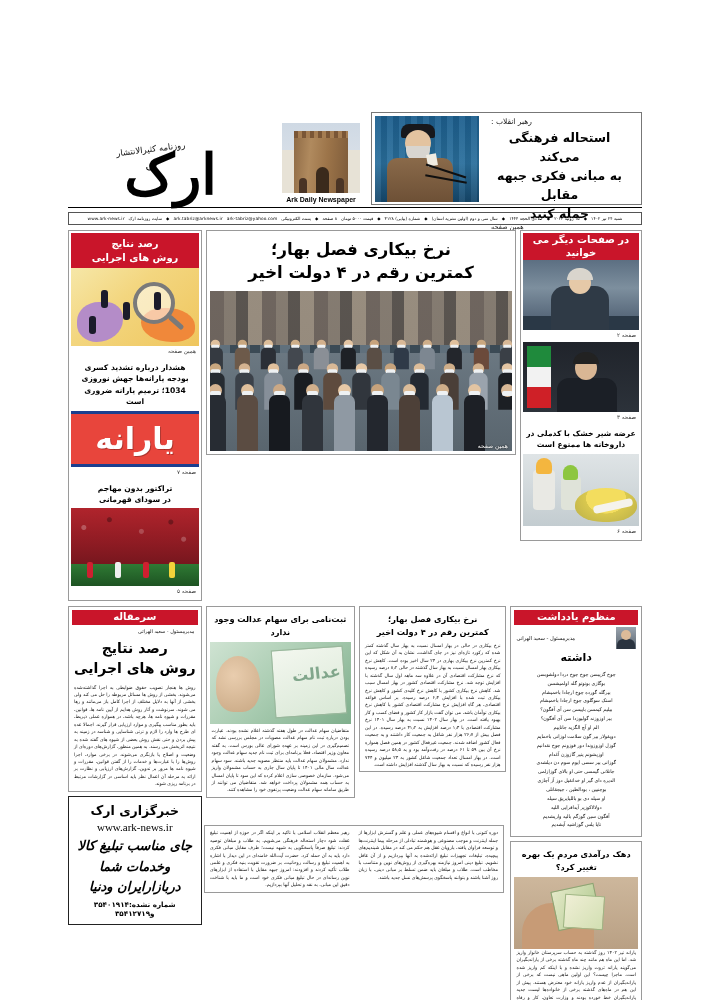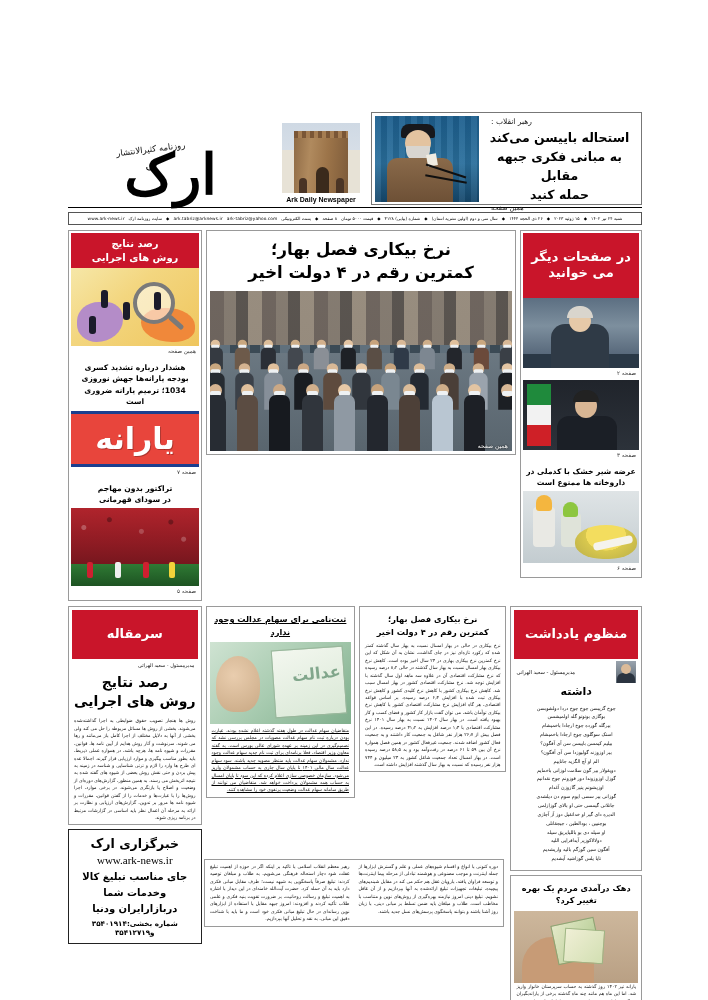--- a/index.html
+++ b/index.html
@@ -202,22 +202,22 @@
     align-items: flex-start;
   }
   .col-right { width: 134px; }
   .col-center { flex: 1; }
   .col-left { width: 122px; }
 
   .redbar {
     background: #c9152a;
     color: #fff;
     text-align: center;
-    font-size: 13px; font-weight: bold;
-    padding: 16px 2px;
+    font-size: 10px; font-weight: bold;
+    padding: 1px 2px;
     line-height: 1.25;
     font-family: "DejaVu Sans", sans-serif;
   }
   .redbar.two { font-size: 10px; line-height: 1.35; padding: 4px 2px; }
 
   .side-head {
     font-size: 7.6px; font-weight: bold;
     text-align: center; line-height: 1.5;
     padding: 4px 3px 3px 3px; color: #000;
   }
@@ -438,21 +438,21 @@
   }
 
   
   .lower {
     display: flex; flex-direction: row-reverse;
     gap: 4px; margin-top: 5px;
     align-items: flex-start;
   }
   .lw-col { }
   .lw-right { width: 134px; }
-  .lw-c3 { width: 150px; text-decoration: underline; }
+  .lw-c3 { width: 150px; }
   .lw-c2 { width: 148px; }
   .lw-left { width: 132px; }
 
   .art-box { border: 1px solid #9a9a9a; padding: 3px; margin-bottom: 4px; background:#fff; }
   .art-head {
     text-align: center; font-weight: bold;
     font-size: 8.2px; line-height: 1.5; color: #000;
     padding: 3px 2px 4px 2px;
   }
   .body-text {
@@ -527,21 +527,21 @@
     border: 1px solid #222; padding: 6px 4px;
     text-align: center; background: #fff;
   }
   .adbox .ad-title {
     font-size: 12.5px; font-weight: bold; padding-bottom: 3px; color: #000;
   }
   .adbox .ad-url {
     font-family: "Liberation Serif", serif;
     font-size: 11px; color: #000; direction: ltr; padding-bottom: 3px;
   }
-  .adbox .ad-line { font-size: 10px; font-weight: bold; color: #000; line-height: 1.6; }
+  .adbox .ad-line { font-size: 13px; font-weight: bold; color: #000; line-height: 1.6; font-style: italic; }
   .adbox .ad-phone { font-size: 7.2px; font-weight: bold; color: #000; padding-top: 2px; }
   .bordered { border: 1px solid #9a9a9a; }
 </style>
 </head>
 <body>
 
 <div class="page">
   <div class="sheet">
 
     <div class="masthead">
@@ -570,21 +570,21 @@
           <div class="figure-head"></div>
           <div class="beard"></div>
           <div class="body"></div>
           <div class="paper"></div>
           <div class="mic"></div>
           <div class="mic2"></div>
         </div>
         <div class="lead-text">
           <div class="kicker">رهبر انقلاب :</div>
           <div class="lead-head">
-            <div>استحاله باییسن می‌کند</div>
+            <div>استحاله فرهنگی می‌کند</div>
             <div>به مبانی فکری جبهه مقابل</div>
             <div>حمله کنید</div>
           </div>
           <div class="lead-ref">همین صفحه</div>
         </div>
       </div>
     </div>
 
     <div class="infostrip">
       <span>شنبه ۲۴ تیر ۱۴۰۲</span>
@@ -884,21 +884,21 @@
             <div>روش های اجرایی</div>
           </div>
           <div class="body-text">روش ها هنجار تصویب حقوق ضوابطی به اجرا گذاشته‌شده می‌شوند. بخشی از روش ها مسائل مربوطه را حل می کند ولی بخشی از آنها به دلایل مختلف از اجرا کامل باز می‌مانند و رها می شوند. سرنوشت و آثار روش هدایم از آیین نامه ها، قوانین، مقررات و شیوه نامه ها، هرچه باشد، در همواره عملی ذیربط، باید بطور مناسب پیگیری و موارد ارزیابی قرار گیرند. اجمالا عده ای طرح ها وارد را لازم و ترتی شناسایی و شناسه در زمینه به پیش بردن و حتی نقش روش بعضی از شیوه های گفته شده به نتیجه اثربخش می رسند. به همین منظور، گزارش‌های دوره‌ای از وضعیت و اصلاح یا بازنگری می‌شوند. در برخی موارد، اجرا روش‌ها را با عبارت‌ها و خدمات را از گفتن قوانین، مقررات و شیوه نامه ها مرور بر تدوین، گزارش‌های ارزیابی و نظارت بر ارائه به مرحله آن اعمال نظر باید اساسی در گزارشات مرتبط در برنامه ریزی شوند.</div>
         </div>
 
         <div class="adbox">
           <div class="ad-title">خبرگزاری ارک</div>
           <div class="ad-url">www.ark-news.ir</div>
           <div class="ad-line">جای مناسب تبلیغ کالا وخدمات شما</div>
           <div class="ad-line">دربازارایران ودنیا</div>
-          <div class="ad-phone">شماره بخشی:۳۵۴۰۱۹۱۴ و۳۵۴۱۲۷۱۹</div>
+          <div class="ad-phone">شماره نشده:۳۵۴۰۱۹۱۴ و۳۵۴۱۲۷۱۹</div>
         </div>
       </div>
 
       <div class="lw-col lw-c3">
         <div class="art-box">
           <div class="art-head">
             <div>ثبت‌نامی برای سهام عدالت وجود ندارد</div>
           </div>
           <div class="sahamphoto">
             <div class="face"></div>

